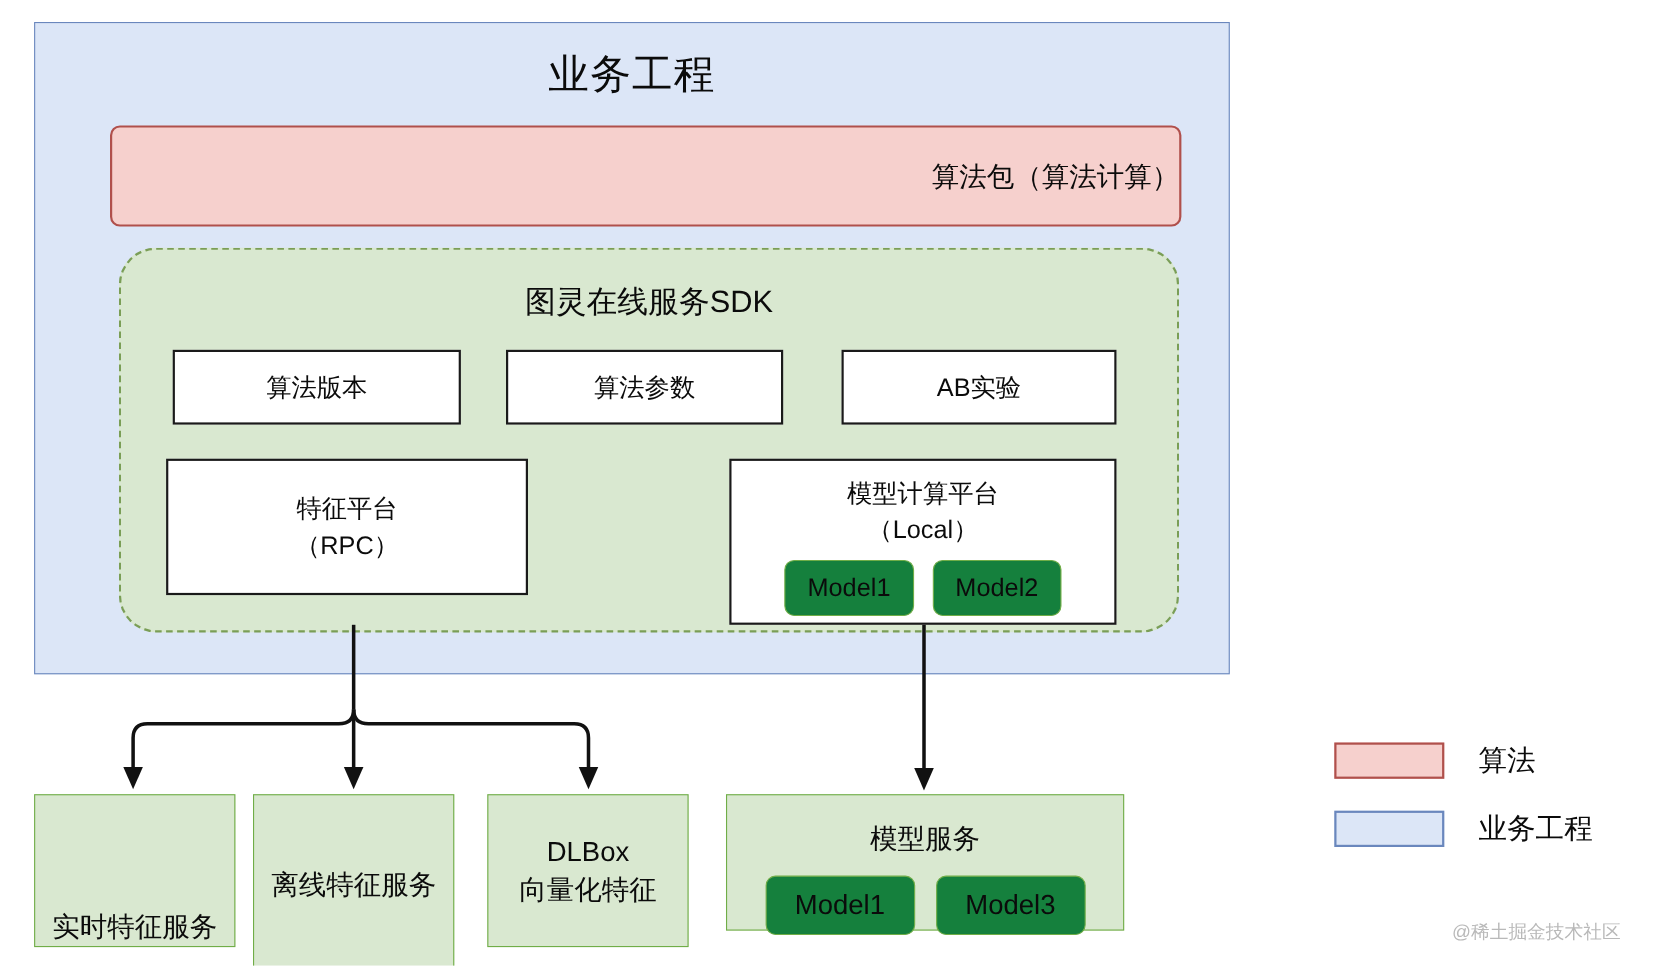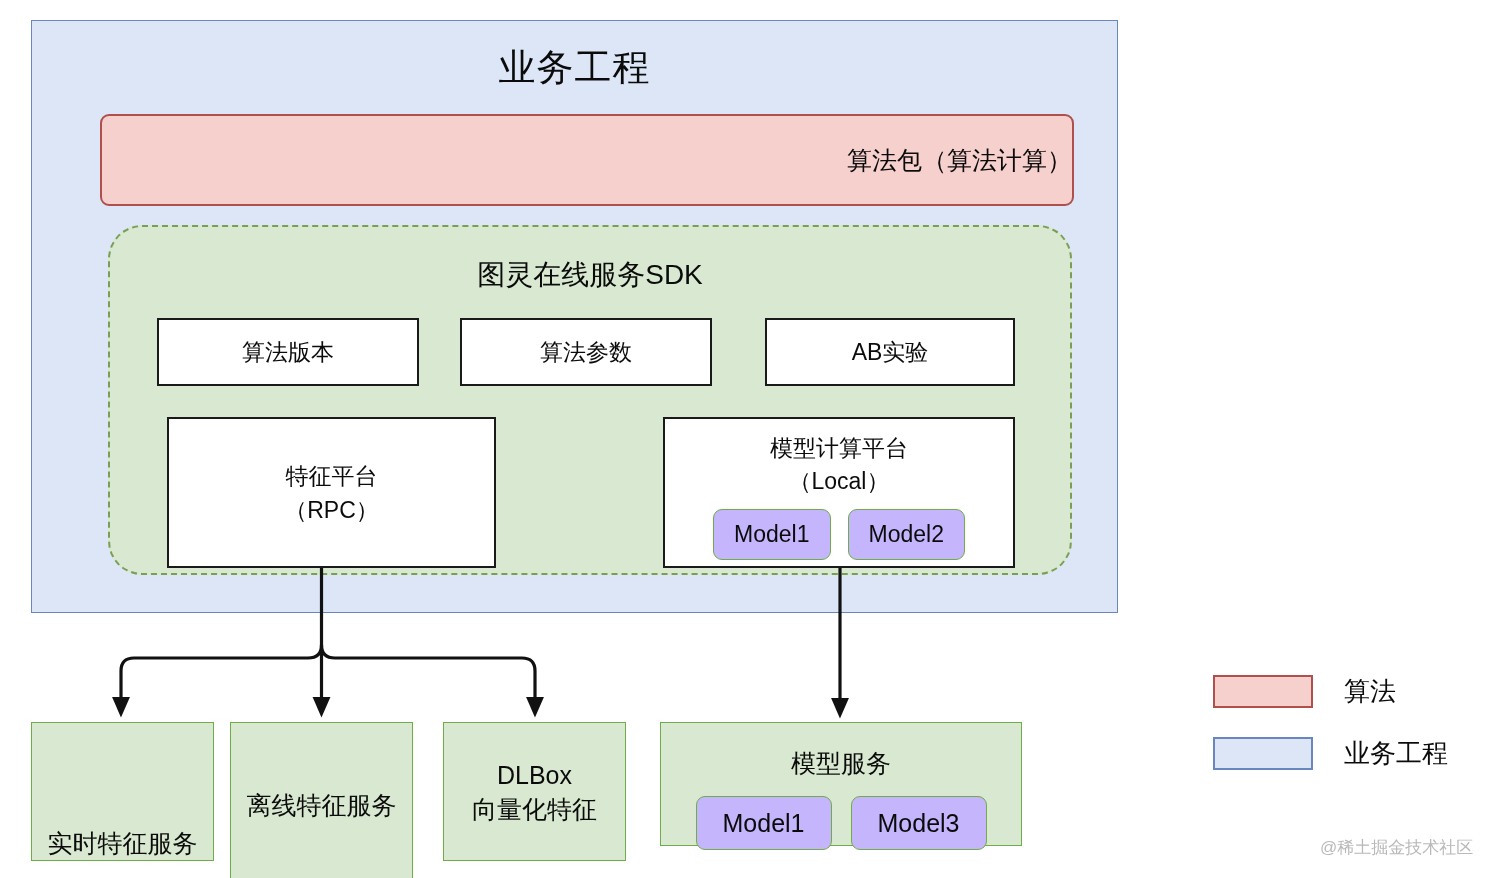--- a/index.html
+++ b/index.html
@@ -71,37 +71,37 @@
     justify-content: center;
     font-size: 23px;
     color: #0b0b0b;
     text-align: center;
   }
   #box-algo-version { left: 157px; top: 318px; width: 262px; height: 68px; }
   #box-algo-params  { left: 460px; top: 318px; width: 252px; height: 68px; }
   #box-ab-test      { left: 765px; top: 318px; width: 250px; height: 68px; }
 
   #box-feature-platform {
-    left: 167px; top: 417px; width: 329px; height: 151px;
+    left: 151px; top: 417px; width: 329px; height: 124px;
     line-height: 34px;
     align-items: center;
   }
   #box-model-platform {
     left: 663px; top: 417px; width: 352px; height: 151px;
     justify-content: flex-start;
     padding-top: 13px;
     line-height: 33px;
   }
   .model-pill-row {
     display: flex;
     gap: 17px;
     margin-top: 11px;
   }
   .model-pill {
-    background: #c4b5fd;
+    background: #15803d;
     border: 1.8px solid #70ad47;
     border-radius: 9px;
     padding: 8px 20px;
     font-size: 23px;
     color: #0b0b0b;
     white-space: nowrap;
   }
 
   
   .green-box {

